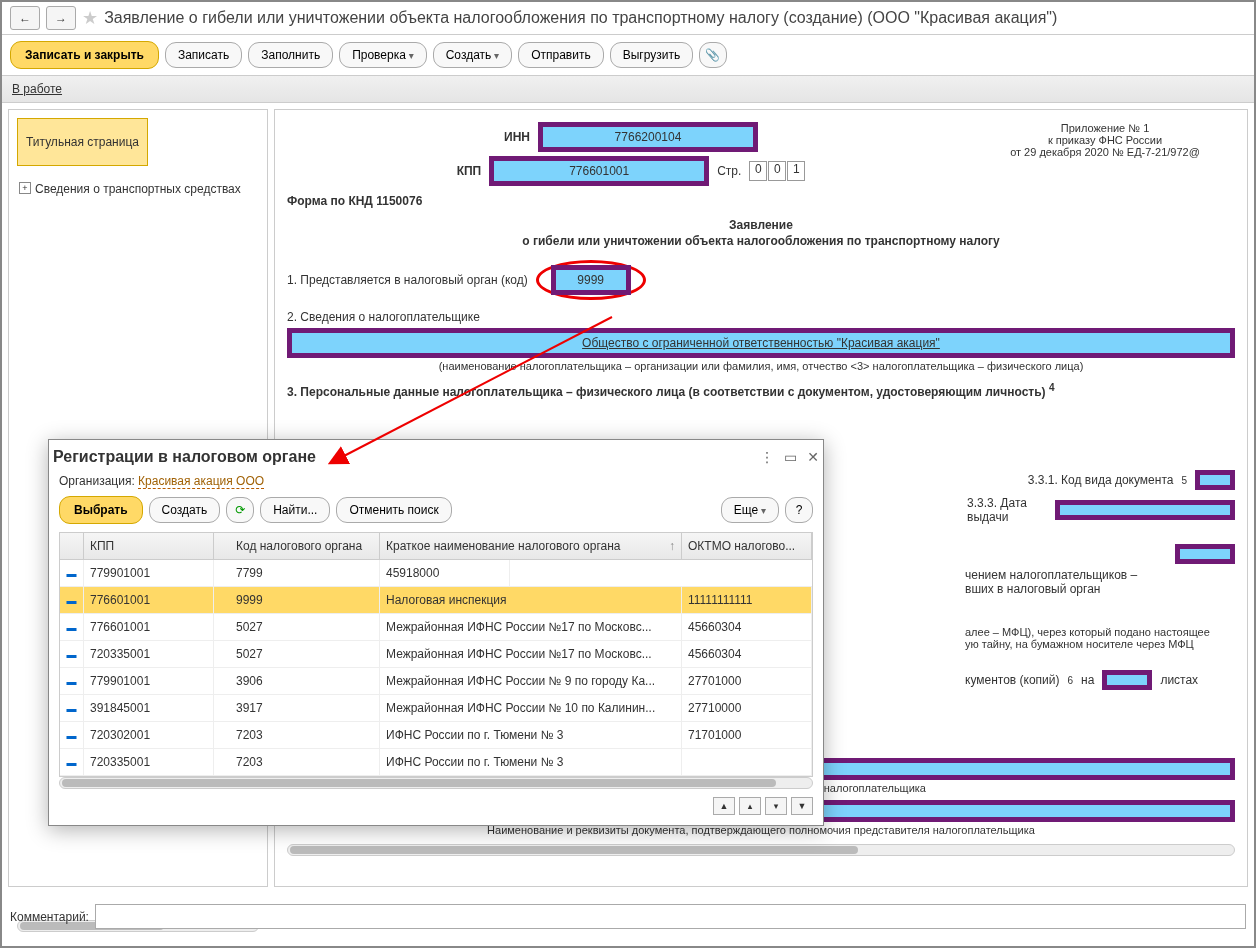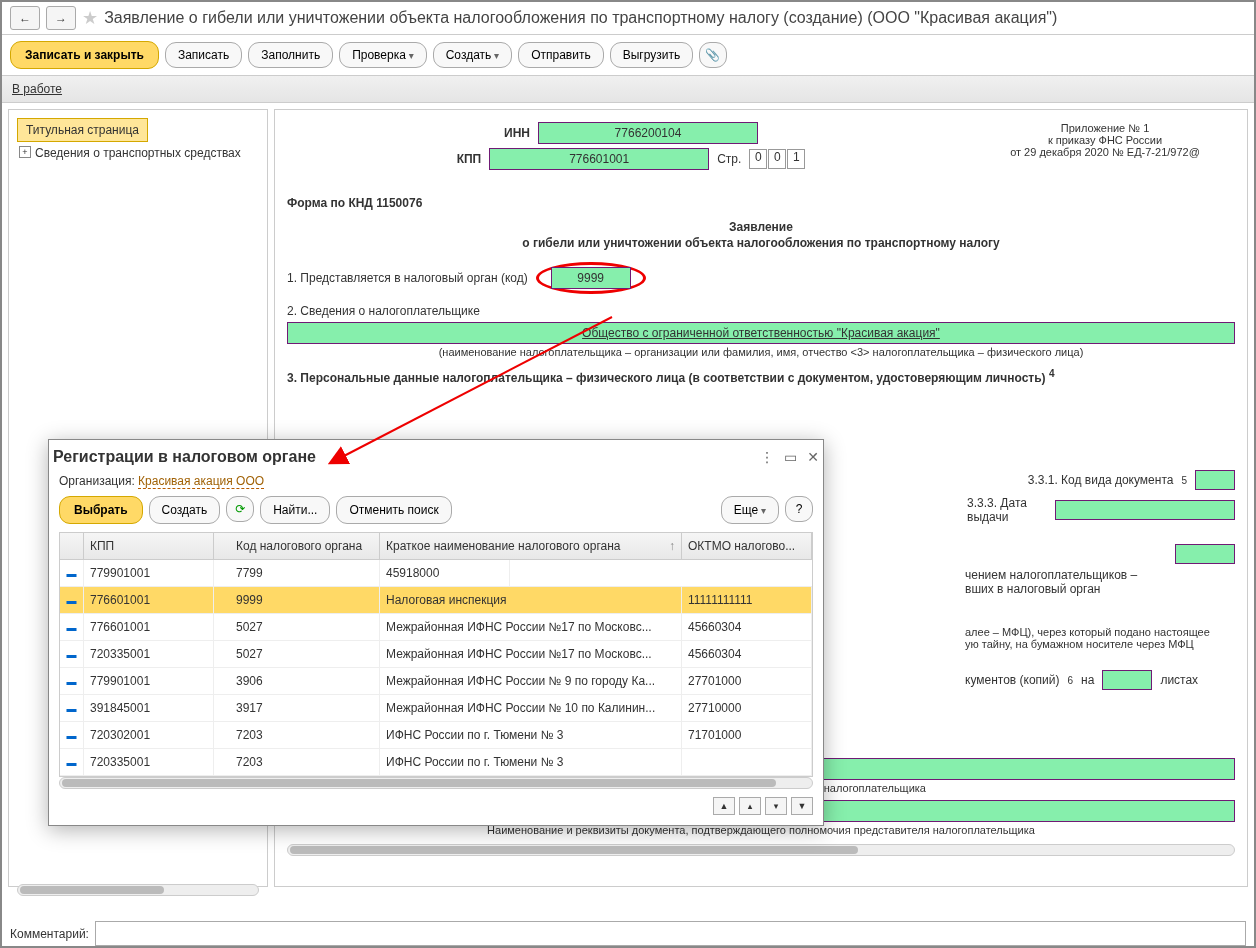--- a/index.html
+++ b/index.html
@@ -10,50 +10,50 @@
 .title { font-size: 16px; color: #444; }
 .toolbar { display: flex; gap: 6px; padding: 6px 8px; align-items: center; }
 .btn { border: 1px solid #aaa; background: #f8f8f8; padding: 5px 12px; border-radius: 11px; cursor: pointer; font-size: 12px; }
 .btn-primary { background: #ffd966; border-color: #d4a800; font-weight: bold; padding: 6px 14px; }
 .btn-dd::after { content: " ▾"; font-size: 10px; color: #666; }
 .icon-btn { width: 28px; height: 26px; padding: 0; display: flex; align-items: center; justify-content: center; }
 .statusbar { background: linear-gradient(#f0f0f0,#e5e5e5); padding: 6px 10px; border-top: 1px solid #ccc; border-bottom: 1px solid #ccc; }
 .statusbar a { color: #333; text-decoration: underline; }
 .main { display: flex; height: 790px; padding: 6px; gap: 6px; }
 .sidebar { width: 260px; border: 1px solid #ccc; padding: 8px; }
-.tab-active { background: #ffe699; padding: 4px 8px; display: inline-block; border: 1px solid #d4a800; margin-bottom: 0; }
+.tab-active { background: #ffe699; padding: 16px 8px; display: inline-block; border: 1px solid #d4a800; margin-bottom: 12px; }
 .tree-item { padding: 4px 2px; display: flex; align-items: flex-start; gap: 4px; }
 .tree-toggle { width: 12px; height: 12px; border: 1px solid #888; display: flex; align-items: center; justify-content: center; font-size: 9px; cursor: pointer; }
 .content { flex: 1; border: 1px solid #ccc; padding: 12px; overflow: auto; position: relative; }
 .form-row { display: flex; align-items: center; gap: 8px; margin-bottom: 4px; }
-.yfield { background: #86efac; border: 1px solid #701a75; padding: 3px 12px; text-align: center; min-height: 20px; }
+.yfield { background: #7dd3fc; border: 5px solid #701a75; padding: 3px 12px; text-align: center; min-height: 20px; }
 .label { font-weight: bold; }
-.hdr-block { display: flex; justify-content: space-between; margin-bottom: 22px; }
+.hdr-block { display: flex; justify-content: space-between; margin-bottom: 4px; }
 .hdr-left { flex: 1; }
 .hdr-right { text-align: center; font-size: 11px; width: 260px; }
 .str-cells { display: flex; gap: 1px; }
 .str-cell { width: 18px; height: 20px; border: 1px solid #999; text-align: center; }
 .section-title { text-align: center; font-weight: bold; margin: 10px 0; }
 .code-circle { border: 3px solid #e00; border-radius: 50%/50%; padding: 2px 12px; display: inline-block; }
 .wide-field { width: 100%; }
 .hint { text-align: center; font-size: 11px; margin-top: 2px; }
-.comment-row { position: absolute; bottom: 0; left: 8px; right: 8px; display: flex; align-items: center; gap: 6px; }
+.comment-row { position: absolute; bottom: 17px; left: 8px; right: 8px; display: flex; align-items: center; gap: 6px; }
 .comment-row input { flex: 1; border: 1px solid #aaa; padding: 4px; }
 .hscroll { height: 12px; background: #eee; border: 1px solid #ccc; border-radius: 6px; margin-top: 8px; position: relative; }
 .hscroll .thumb { position: absolute; left: 2px; top: 1px; height: 8px; width: 60%; background: #bbb; border-radius: 5px; }
 
 
 .dialog { position: absolute; left: 46px; top: 437px; width: 776px; background: #fff; border: 1px solid #888; box-shadow: 0 4px 20px rgba(0,0,0,0.3); z-index: 100; }
 .dlg-head { display: flex; align-items: center; justify-content: space-between; padding: 8px 4px; }
 .dlg-title { font-size: 16px; font-weight: bold; }
 .dlg-ctrls { display: flex; gap: 10px; align-items: center; }
 .dlg-ctrls span { cursor: pointer; color: #666; font-size: 14px; }
 .dlg-org { padding: 0 10px 8px; font-size: 12px; }
 .dlg-org a { color: #a16207; text-decoration: none; border-bottom: 1px dashed #b85c00; }
-.dlg-tb { display: flex; gap: 6px; padding: 0 10px 8px; }
+.dlg-tb { display: flex; gap: 6px; padding: 0 10px 8px; align-items: center; }
 .dlg-tb .spacer { flex: 1; }
 .grid { border: 1px solid #ccc; margin: 0 10px; }
 .grid-head { display: flex; background: linear-gradient(#f5f5f5,#e8e8e8); border-bottom: 1px solid #ccc; }
 .grid-head > div { padding: 6px; border-right: 1px solid #ccc; font-size: 12px; }
 .grid-body { max-height: 250px; overflow: auto; }
 .grid-row { display: flex; border-bottom: 1px solid #eee; }
 .grid-row > div { padding: 6px; border-right: 1px solid #eee; font-size: 12px; overflow: hidden; text-overflow: ellipsis; white-space: nowrap; }
 .grid-row.sel { background: #ffd966; }
 .col-icon { width: 24px; text-align: center; flex-shrink: 0; }
 .col-kpp { width: 130px; flex-shrink: 0; }

